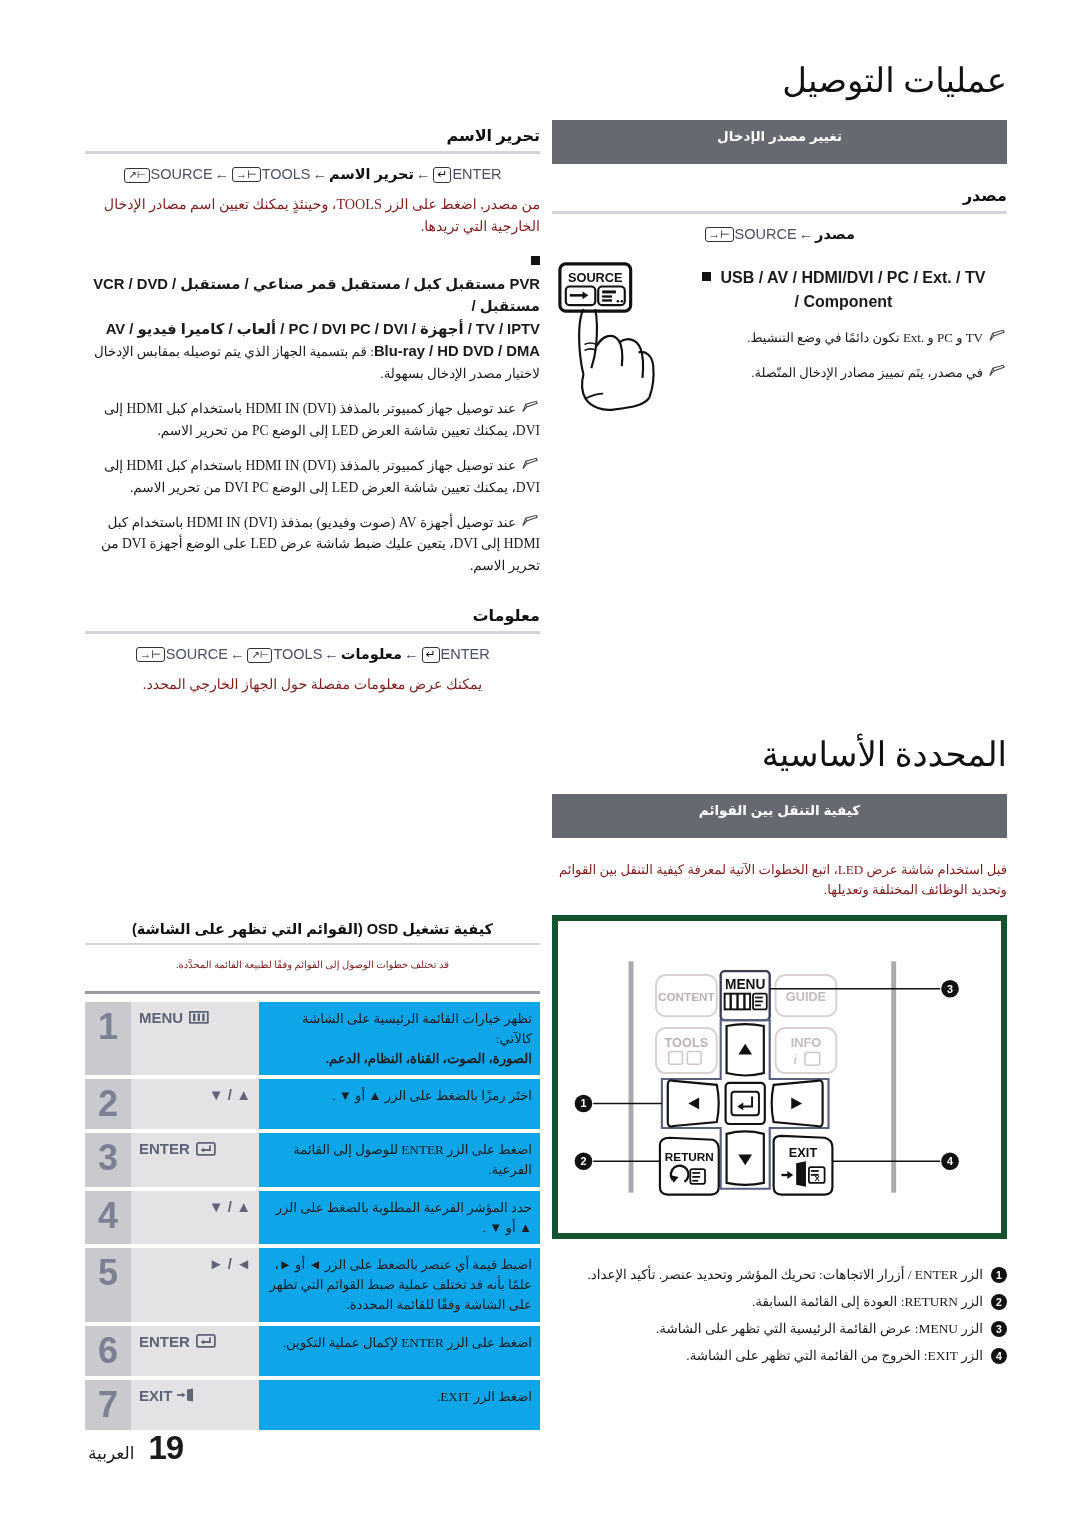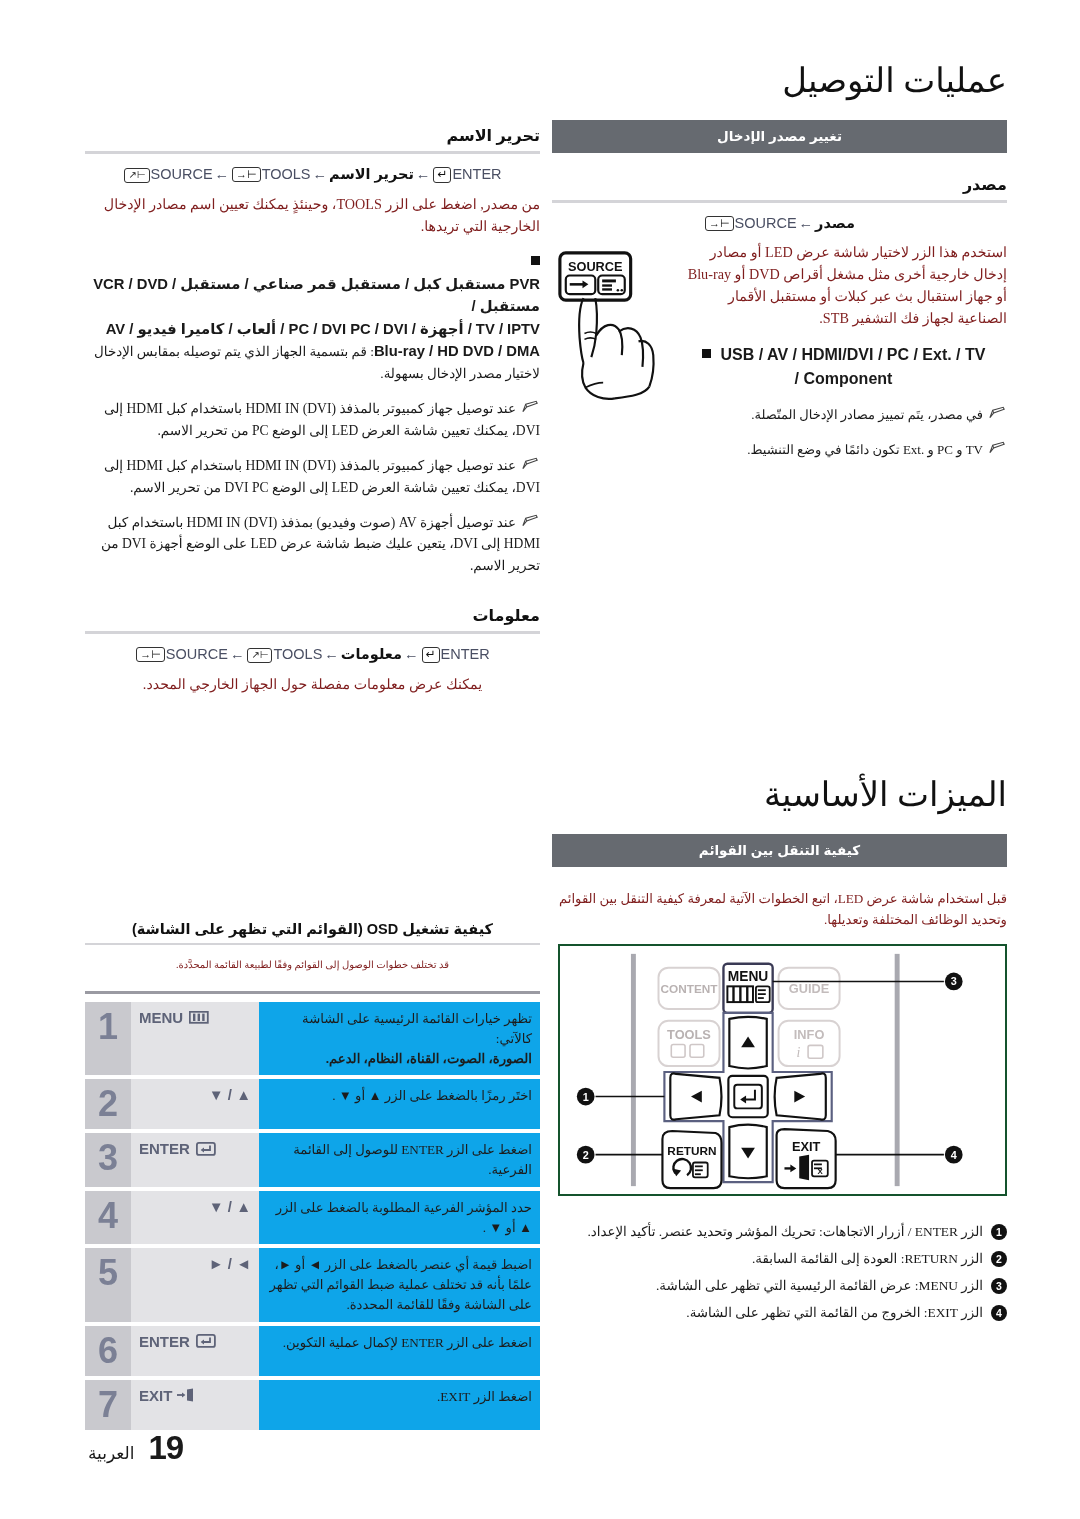--- a/index.html
+++ b/index.html
@@ -32,21 +32,21 @@
     direction: rtl;
   }
 
   
   .banner {
     background: #666a70;
     color: #ffffff;
     font-size: 13.5px;
     font-weight: bold;
     text-align: center;
-    padding: 8px 4px 9px 4px;
+    padding: 8px 4px 20px 4px;
     margin: 0 0 22px 0;
     letter-spacing: .2px;
     direction: rtl;
   }
 
   
   .subhead {
     font-size: 16px;
     font-weight: bold;
     text-align: right;
@@ -144,22 +144,22 @@
   }
   .td-desc {
     background: #0ea5e9; font-size: 13.2px; line-height: 1.5; text-align: right;
     font-family: "Liberation Serif","DejaVu Serif",serif; color: #1c1c1c;
     padding-right: 10px;
   }
   .steps-top-rule { height: 3px; background: #9a9aa2; margin-bottom: 2px; }
 
   
   .remote-box {
-    border: 2px solid #14532d; background: #fff;
-    height: 252px; position: relative; margin: 10px 0 26px 6px;
+    border: 6px solid #14532d; background: #fff;
+    height: 324px; position: relative; margin: 10px 0 26px 0;
   }
 
   
   .legend-item {
     direction: rtl; text-align: right; font-size: 13.4px; line-height: 1.5;
     margin-bottom: 7px; font-family: "Liberation Serif","DejaVu Serif",serif;
     display: flex; flex-direction: row; align-items: flex-start; gap: 8px;
     justify-content: flex-start;
   }
   .legend-num {
@@ -225,48 +225,47 @@
 
           <path d="M45 90 C52 78 62 76 68 84 C72 90 72 100 71 110" fill="none" stroke="#111" stroke-width="2.2"></path>
           <path d="M68 86 C76 80 86 82 90 92 C93 100 93 112 92 122" fill="none" stroke="#111" stroke-width="2.2"></path>
           <path d="M88 96 C96 94 102 100 103 110 C104 122 102 134 99 142" fill="none" stroke="#111" stroke-width="2.2"></path>
 
           <path d="M64 154 C80 152 94 150 99 142" fill="none" stroke="#111" stroke-width="2.2"></path>
           <path d="M34 143 C40 140 46 138 52 138" fill="none" stroke="#111" stroke-width="1.6"></path>
         </svg>
       </div>
       <div class="src-text">
-        <p class="body">استخدم هذا الزر لاختيار شاشة عرض LED أو مصادر إدخال خارجية أخرى مثل مشغل أقراص DVD أو Blu-ray أو جهاز استقبال بث عبر كبلات أو مستقبل الأقمار الصناعية لجهاز فك التشفير STB.</p>
 
         <div class="centered-bold">
           <span class="sq"></span><span>USB / AV / HDMI/DVI / PC / Ext. / TV</span><br>
           <span>/ Component</span>
         </div>
 
+        <div class="note note-sm">
+          <span class="pencil">
+            <svg viewBox="0 0 20 14" width="19" height="14">
+                <path d="M2 12 L5 4 L16 1 L17 3 L6 7 Z" fill="none" stroke="#444" stroke-width="1.2"></path>
+                <path d="M5 4 L6 7" stroke="#444" stroke-width="1"></path>
+              </svg>
+          </span><span>TV و PC و .Ext تكون دائمًا في وضع التنشيط.</span>
+        </div>
         <div class="note note-sm">
           <span class="pencil">
             <svg viewBox="0 0 20 14" width="19" height="14">
                 <path d="M2 12 L5 4 L16 1 L17 3 L6 7 Z" fill="none" stroke="#444" stroke-width="1.2"></path>
                 <path d="M5 4 L6 7" stroke="#444" stroke-width="1"></path>
               </svg>
           </span><span>في مصدر، يتَم تمييز مصادر الإدخال المتّصلة.</span>
         </div>
-        <div class="note note-sm">
-          <span class="pencil">
-            <svg viewBox="0 0 20 14" width="19" height="14">
-                <path d="M2 12 L5 4 L16 1 L17 3 L6 7 Z" fill="none" stroke="#444" stroke-width="1.2"></path>
-                <path d="M5 4 L6 7" stroke="#444" stroke-width="1"></path>
-              </svg>
-          </span><span>TV و PC و .Ext تكون دائمًا في وضع التنشيط.</span>
-        </div>
       </div>
     </div>
 
     <div style="margin-top:300px;">
-      <h1 class="section-title">الميزات الأساسية</h1>
+      <h1 class="section-title">المحددة الأساسية</h1>
 
       <div class="banner">كيفية التنقل بين القوائم</div>
 
       <p class="body" style="font-size:13.2px;">قبل استخدام شاشة عرض LED، اتبع الخطوات الآتية لمعرفة كيفية التنقل بين القوائم وتحديد الوظائف المختلفة وتعديلها.</p>
 
       <div class="remote-box">
         <svg viewBox="0 0 452 252" width="100%" height="100%">
 
           <rect x="72" y="8" width="5" height="236" fill="#a9a9b0"></rect>
           <rect x="340" y="8" width="5" height="236" fill="#a9a9b0"></rect>

